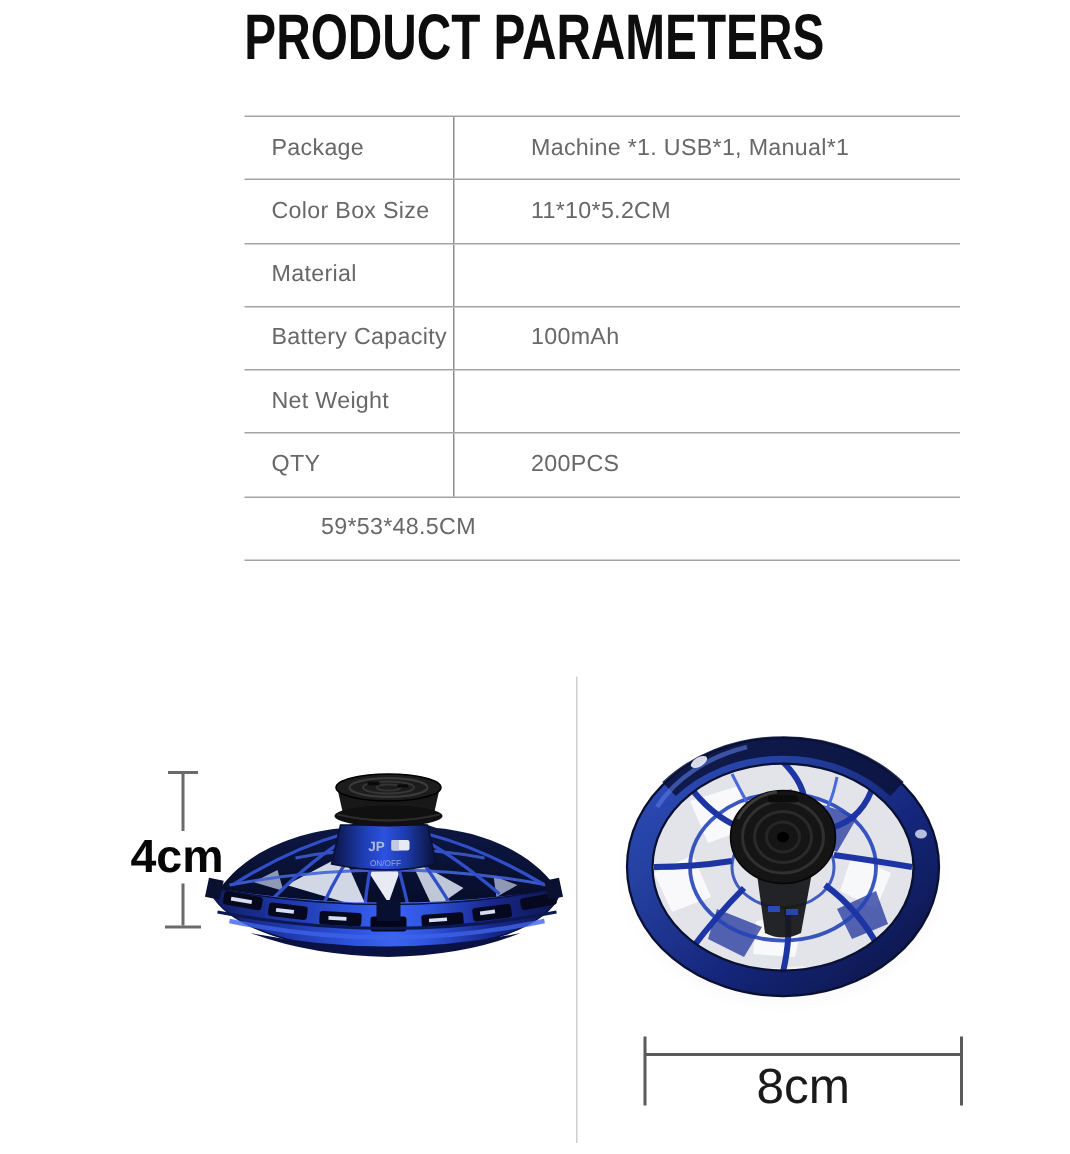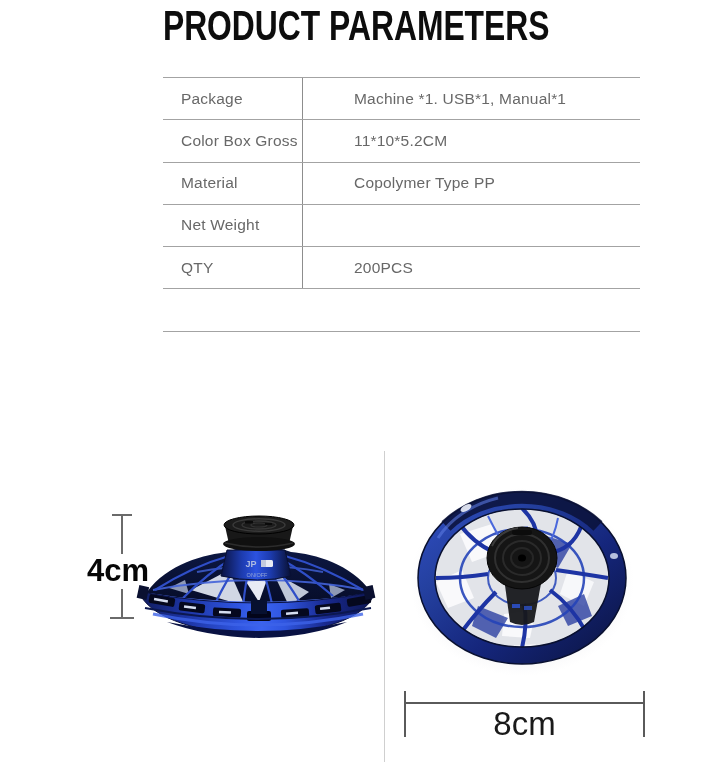--- a/index.html
+++ b/index.html
@@ -53,21 +53,21 @@
   .dim-v .cap-t { width:20px; height:2px; background:#6a6a6a; }
   .dim-v .seg-1 { width:2px; height:38px; background:#6a6a6a; }
   .dim-v .dim-label {
     font-size:31px; font-weight:bold; color:#060606; line-height:1.05;
     margin:1px 8px 1px 0;
   }
   .dim-v .seg-2 { width:2px; height:28px; background:#6a6a6a; }
   .dim-v .cap-b { width:24px; height:2px; background:#6a6a6a; }
 
   
-  .dim-h { position:absolute; left:404px; top:691px; width:213px; height:50px;padding-left:28px; }
+  .dim-h { position:absolute; left:429px; top:691px; width:213px; height:50px; }
   .dim-h .h-line { position:absolute; left:1px; right:1px; top:11px; height:2px; background:#5a5a5a; }
   .dim-h .tick-l { position:absolute; left:0; top:0; width:2px; height:46px; background:#5a5a5a; }
   .dim-h .tick-r { position:absolute; right:0; top:0; width:2px; height:46px; background:#5a5a5a; }
   .dim-h .dim-label {
     position:absolute; left:0; right:0; top:14px; text-align:center;
     font-size:33px; color:#1a1a1a;
   }
 </style>
 </head>
 <body>
@@ -77,35 +77,39 @@
   <div class="title-wrap">
     <span>PRODUCT PARAMETERS</span>
   </div>
 
   <div class="params">
     <div class="prow">
       <div class="cell-label">Package</div>
       <div class="cell-value">Machine *1. USB*1, Manual*1</div>
     </div>
     <div class="prow">
-      <div class="cell-label">Color Box Gross</div>
+      <div class="cell-label">Color Box Size</div>
       <div class="cell-value">11*10*5.2CM</div>
     </div>
     <div class="prow">
       <div class="cell-label">Material</div>
-      <div class="cell-value">Copolymer Type PP</div>
+    </div>
+    <div class="prow">
+      <div class="cell-label">Battery Capacity</div>
+      <div class="cell-value">100mAh</div>
     </div>
     <div class="prow">
       <div class="cell-label">Net Weight</div>
     </div>
     <div class="prow">
       <div class="cell-label">QTY</div>
       <div class="cell-value">200PCS</div>
     </div>
     <div class="prow">
+      <div class="cell-value">59*53*48.5CM</div>
     </div>
   </div>
 
   <div class="photo-divider"></div>
 
   <div class="dim-v">
     <div class="cap-t"></div>
     <div class="seg-1"></div>
     <div class="dim-label">4cm</div>
     <div class="seg-2"></div>

